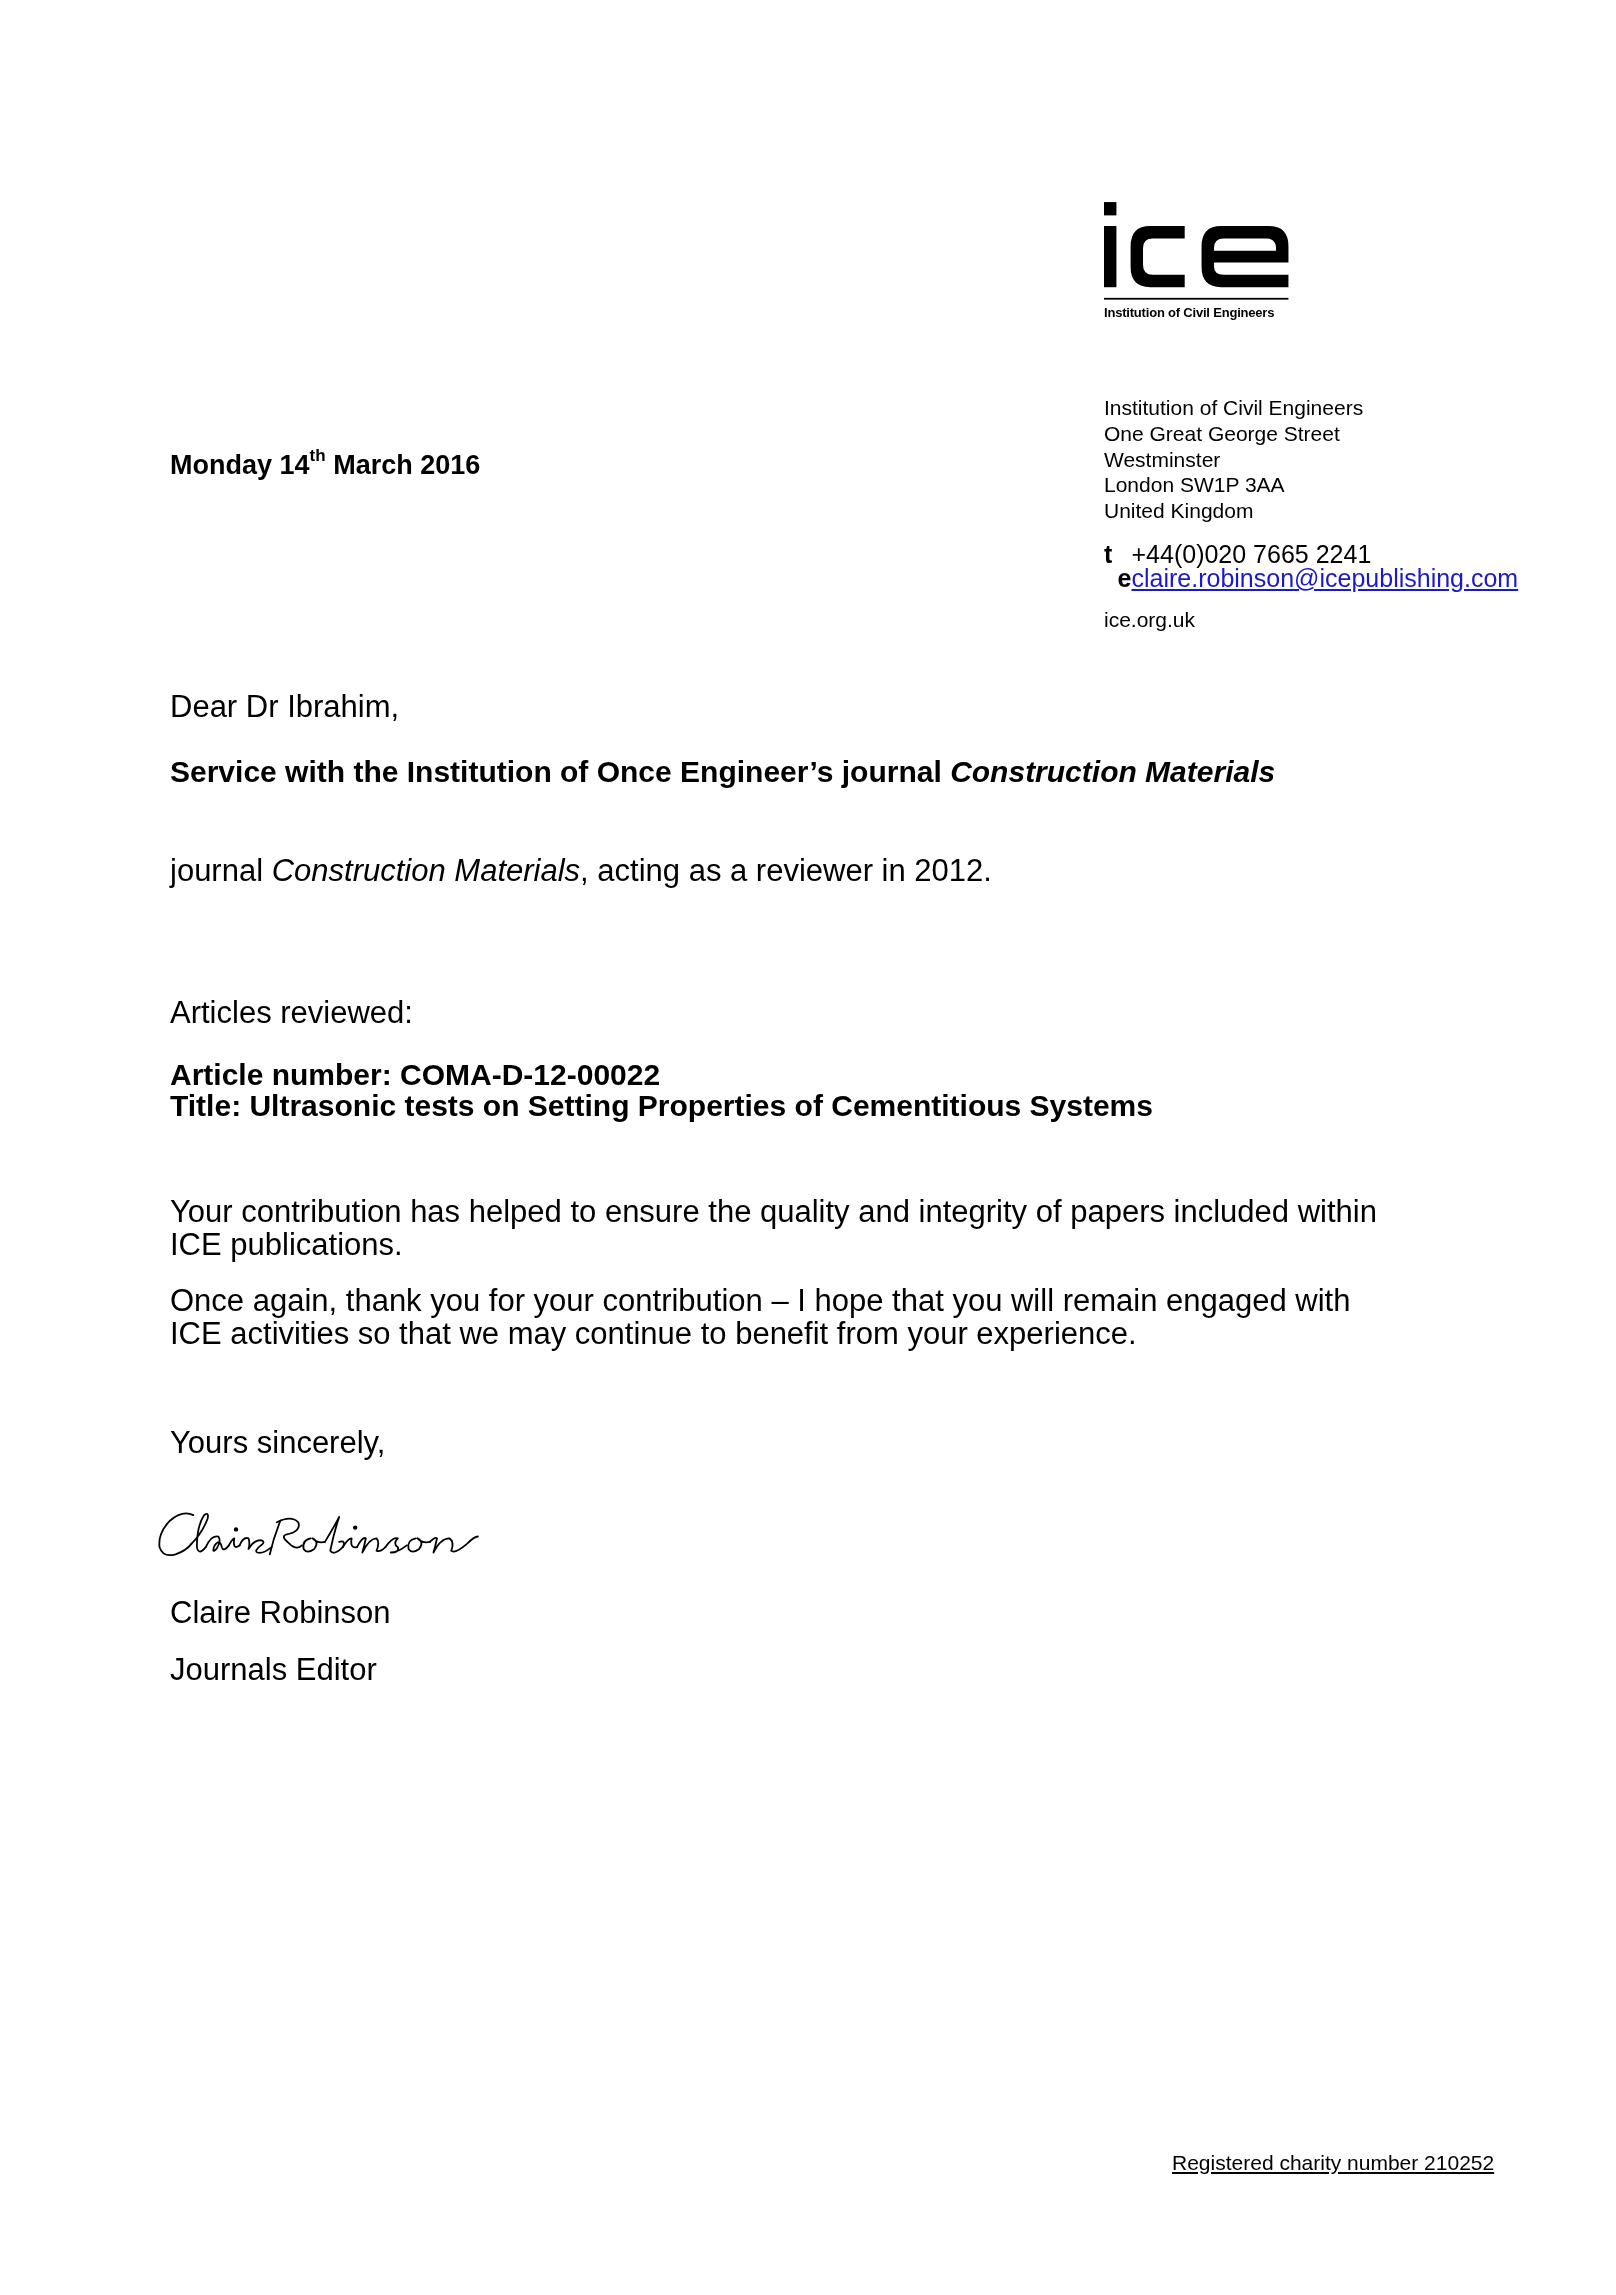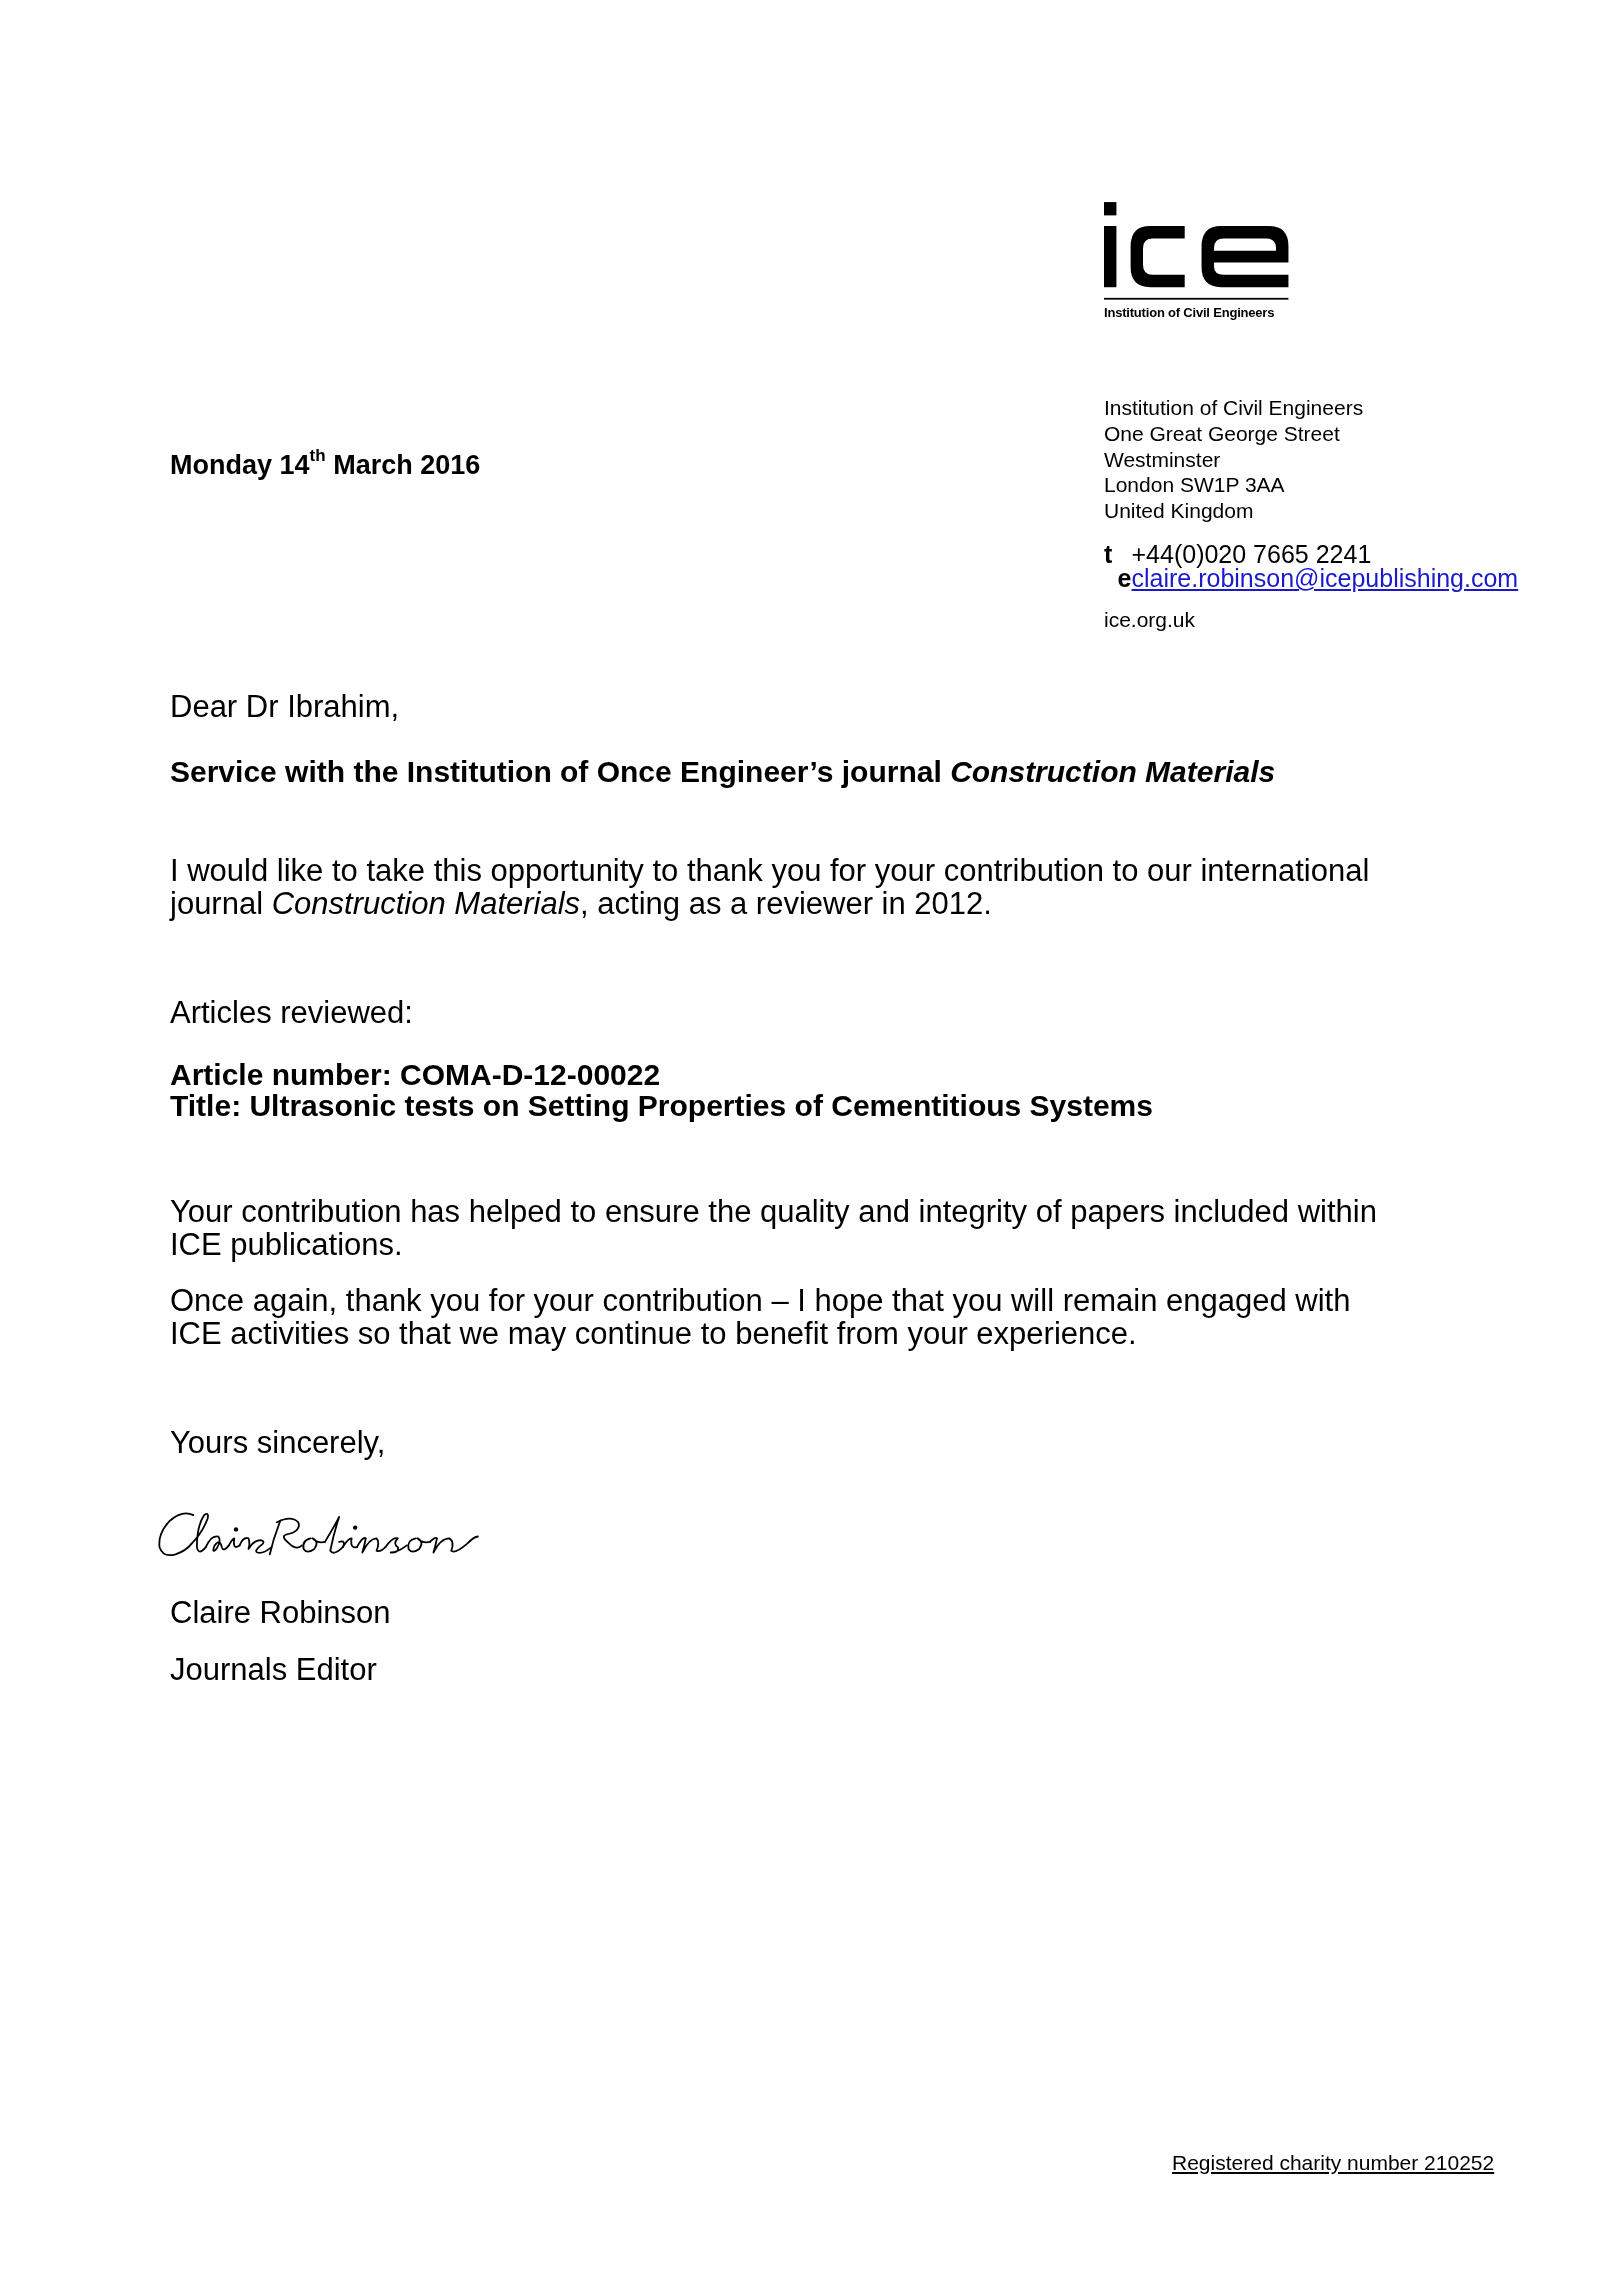--- a/index.html
+++ b/index.html
@@ -79,21 +79,20 @@
   <div class="abs addr" style="top:607px;">ice.org.uk</div>
 </div>
 
 <div id="salutation" class="abs body-text">Dear Dr Ibrahim,</div>
 
 <div id="subject" class="abs bold">
   <span>Service with the Institution of Once Engineer’s journal </span><span class="it">Construction Materials</span>
 </div>
 
 <div id="para1" class="abs body-text">
-  <div>I would like to take this opportunity to thank you for your contribution to our international</div>
   <div><span>journal </span><span class="it">Construction Materials</span><span>, acting as a reviewer in 2012.</span></div>
 </div>
 
 <div id="articles-label" class="abs body-text">Articles reviewed:</div>
 <div id="article-number" class="abs bold">Article number: COMA-D-12-00022</div>
 <div id="article-title" class="abs bold">Title: Ultrasonic tests on Setting Properties of Cementitious Systems</div>
 
 <div id="para2" class="abs body-text">
   <div>Your contribution has helped to ensure the quality and integrity of papers included within</div>
   <div>ICE publications.</div>

